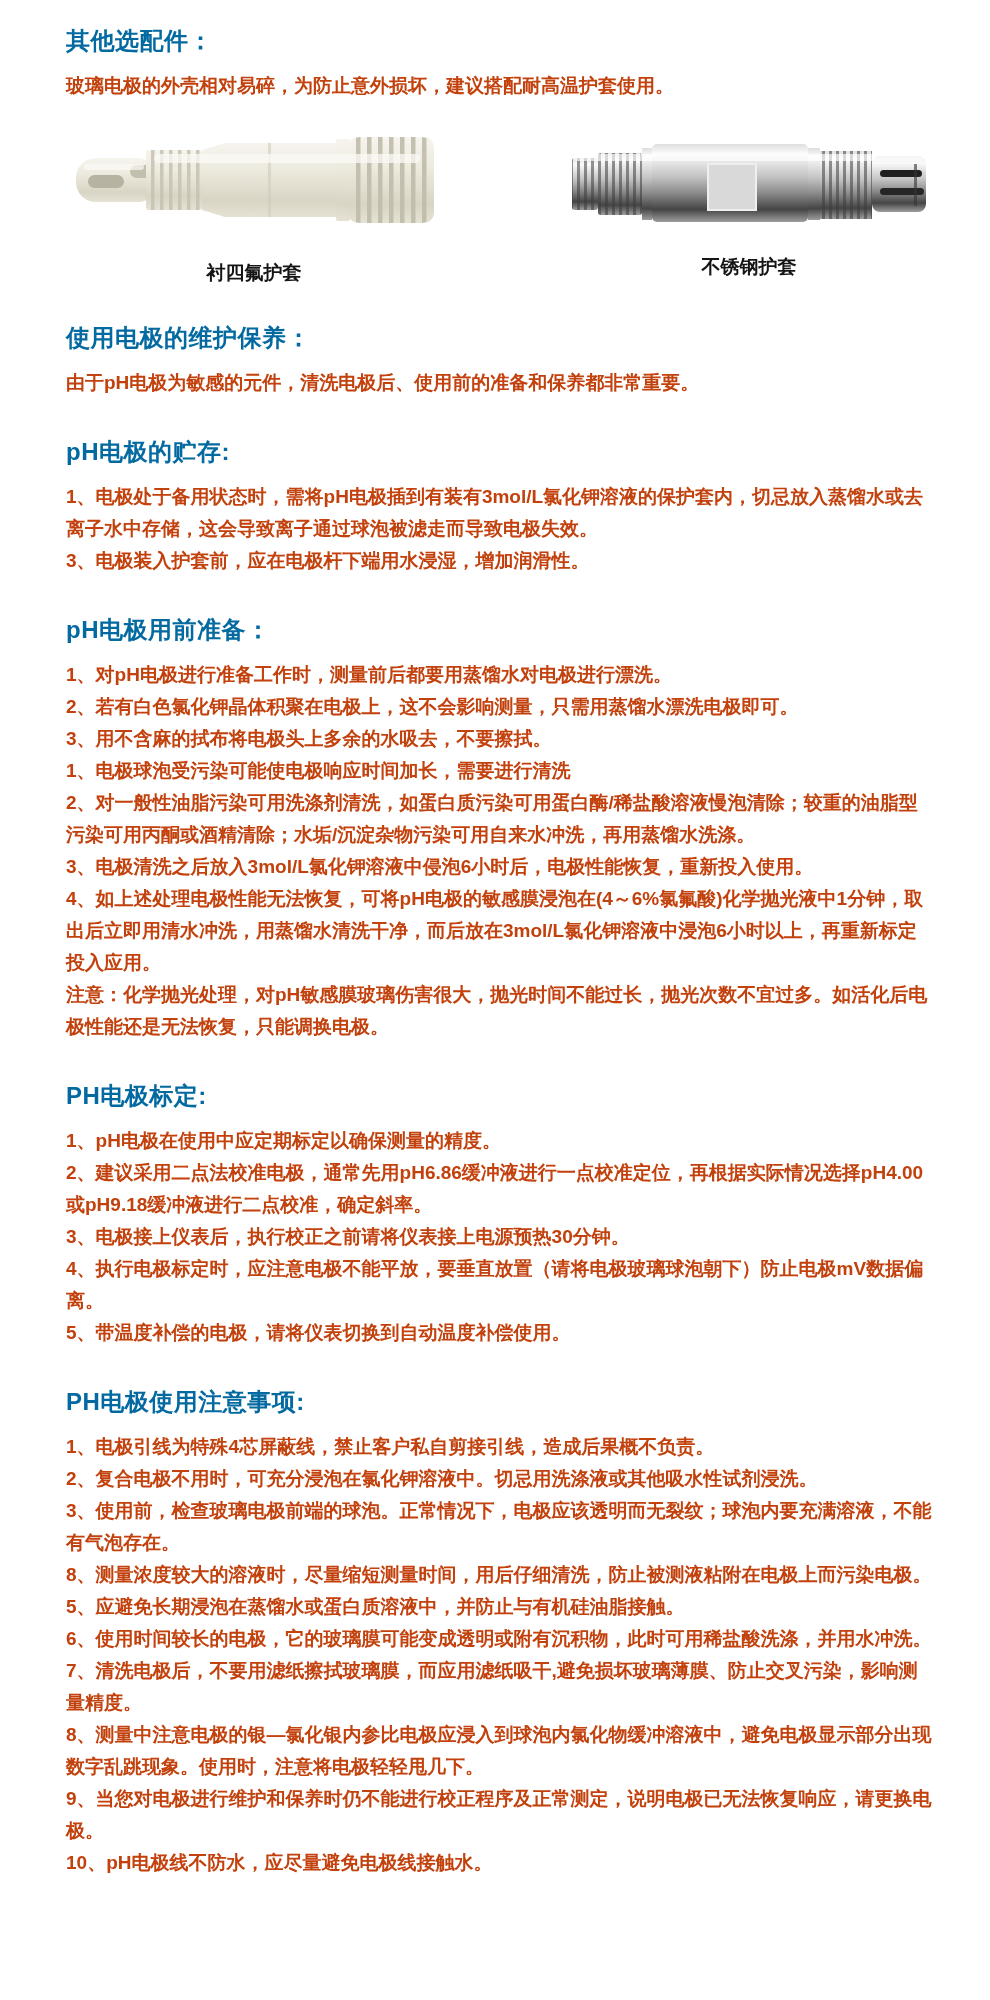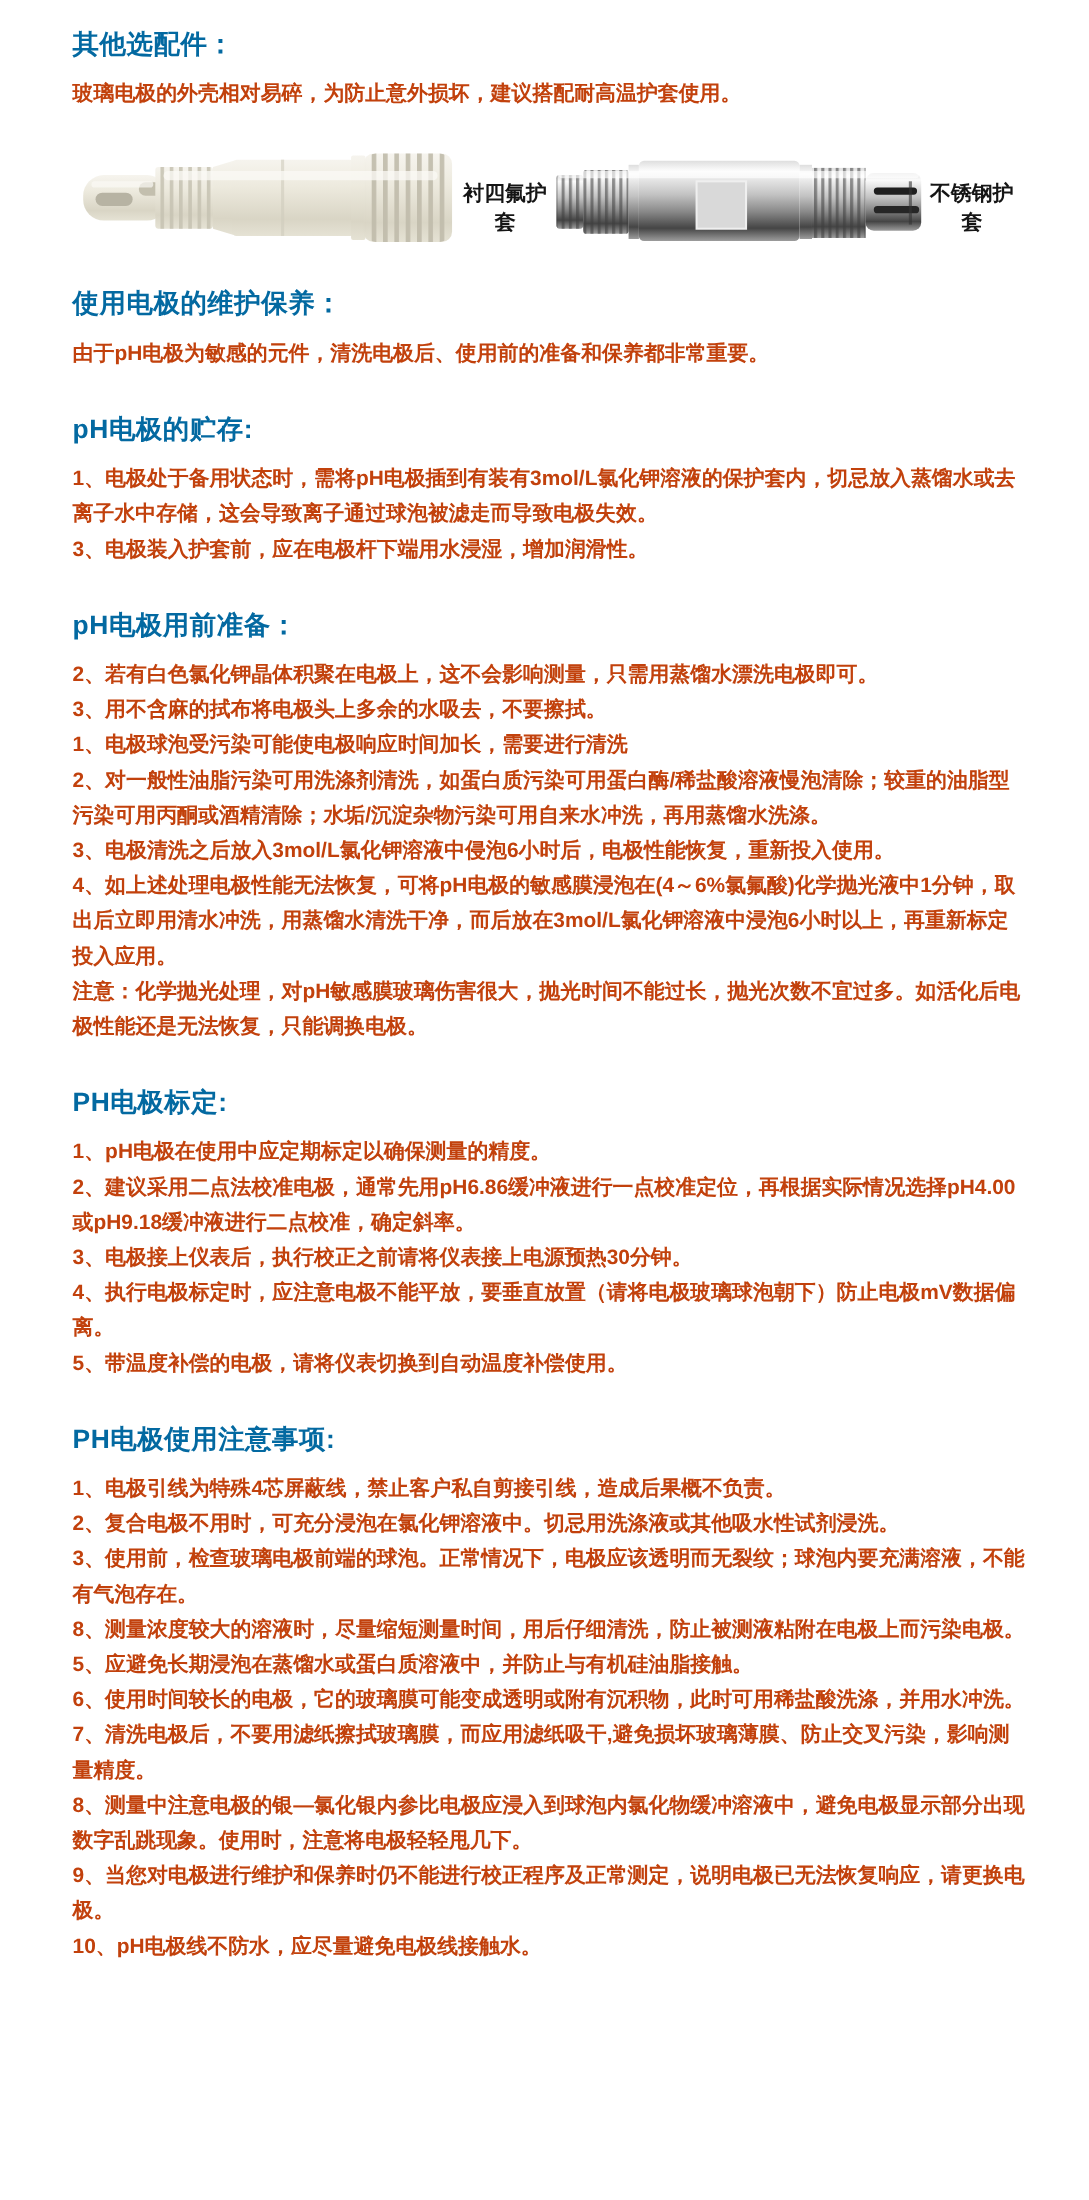--- a/index.html
+++ b/index.html
@@ -28,30 +28,30 @@
     margin: 0;
     color: #c2410c;
   }
 
   .figures {
     display: flex;
     justify-content: space-between;
     align-items: center;
     margin: 16px 6px 4px 4px;
   }
-  figure { margin: 0; display: flex; align-items: center; }
+  figure { margin: 0; display: flex; flex-direction: column; align-items: center; }
   figcaption {
     margin-top: 24px;
     font-size: 19px;
     font-weight: 600;
     text-align: center;
     color: #151515;
   }
 
-  main section:first-child .sec-heading { margin-top: 26px; }
+  main section:first-child .sec-heading { margin-top: 37px; }
 </style>
 </head>
 <body>
 
 <div class="page">
 
   <header>
     <h2 class="sec-heading intro-heading">其他选配件：</h2>
     <p class="intro-par">玻璃电极的外壳相对易碎，为防止意外损坏，建议搭配耐高温护套使用。</p>
   </header>
@@ -146,20 +146,21 @@
         <h2 class="sec-heading">使用电极的维护保养：</h2>
         <p class="doc-par">由于pH电极为敏感的元件，清洗电极后、使用前的准备和保养都非常重要。</p>
       </section>
       <section class="doc-section">
         <h2 class="sec-heading">pH电极的贮存:</h2>
         <p class="doc-par">1、电极处于备用状态时，需将pH电极插到有装有3mol/L氯化钾溶液的保护套内，切忌放入蒸馏水或去离子水中存储，这会导致离子通过球泡被滤走而导致电极失效。</p>
         <p class="doc-par">3、电极装入护套前，应在电极杆下端用水浸湿，增加润滑性。</p>
       </section>
       <section class="doc-section">
         <h2 class="sec-heading">pH电极用前准备：</h2>
+        <p class="doc-par">1、对pH电极进行准备工作时，测量前后都要用蒸馏水对电极进行漂洗。</p>
         <p class="doc-par">2、若有白色氯化钾晶体积聚在电极上，这不会影响测量，只需用蒸馏水漂洗电极即可。</p>
         <p class="doc-par">3、用不含麻的拭布将电极头上多余的水吸去，不要擦拭。</p>
       </section>
       <section class="doc-section">
         <p class="doc-par">1、电极球泡受污染可能使电极响应时间加长，需要进行清洗</p>
         <p class="doc-par">2、对一般性油脂污染可用洗涤剂清洗，如蛋白质污染可用蛋白酶/稀盐酸溶液慢泡清除；较重的油脂型污染可用丙酮或酒精清除；水垢/沉淀杂物污染可用自来水冲洗，再用蒸馏水洗涤。</p>
         <p class="doc-par">3、电极清洗之后放入3mol/L氯化钾溶液中侵泡6小时后，电极性能恢复，重新投入使用。</p>
         <p class="doc-par">4、如上述处理电极性能无法恢复，可将pH电极的敏感膜浸泡在(4～6%氯氟酸)化学抛光液中1分钟，取出后立即用清水冲洗，用蒸馏水清洗干净，而后放在3mol/L氯化钾溶液中浸泡6小时以上，再重新标定投入应用。</p>
         <p class="doc-par">注意：化学抛光处理，对pH敏感膜玻璃伤害很大，抛光时间不能过长，抛光次数不宜过多。如活化后电极性能还是无法恢复，只能调换电极。</p>
       </section>

